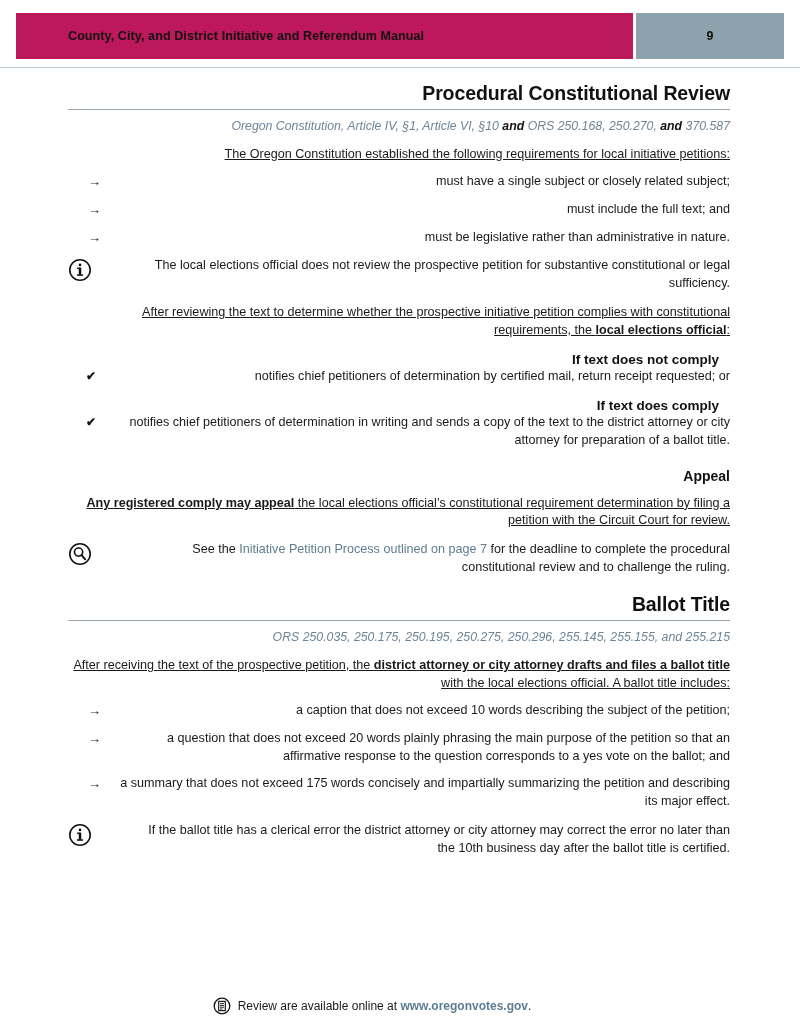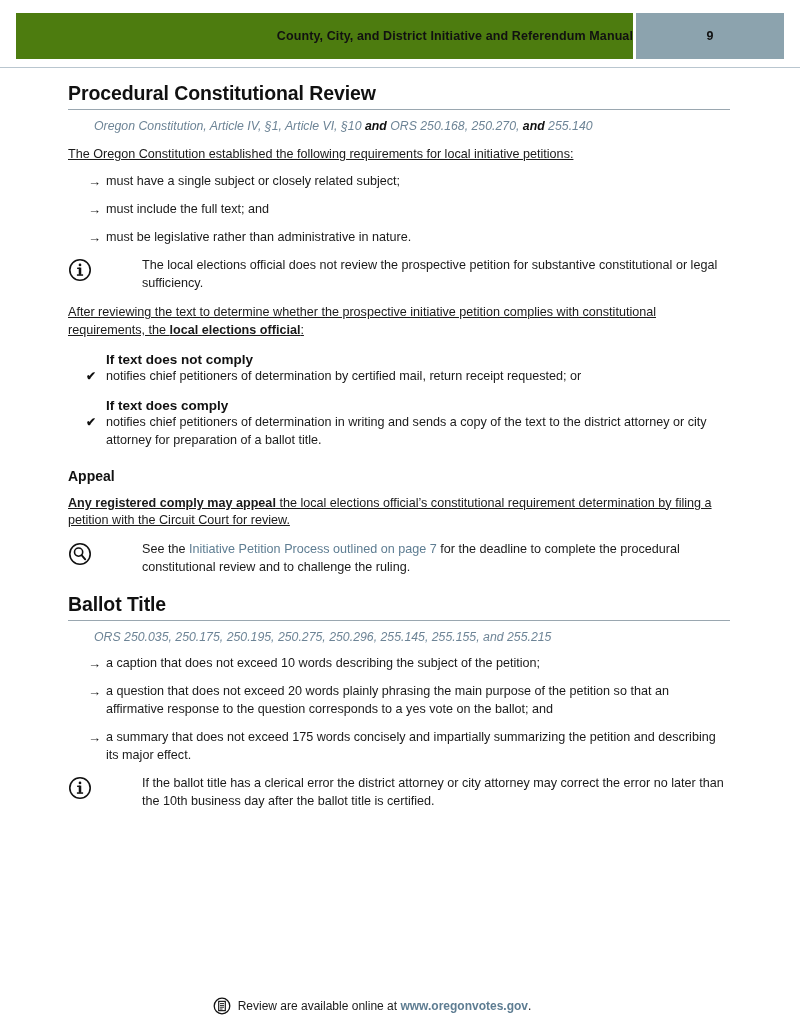--- a/index.html
+++ b/index.html
@@ -22,26 +22,25 @@
     position: absolute;
     top: 13px;
     left: 16px;
     right: 16px;
     height: 46px;
     display: flex;
     align-items: stretch;
   }
   .header-title-block {
     flex: 1 1 auto;
-    background: #4d7c0f;
+    background: #be185d;
     display: flex;
     align-items: center;
     padding-left: 52px;
     box-sizing: border-box;
-    justify-content: flex-end;
   }
   .header-title-block .htitle {
     font-size: 12.5px;
     font-weight: bold;
     color: #111111;
     letter-spacing: 0.1px;
   }
   .header-page-block {
     flex: 0 0 148px;
     background: #8ca3ae;
@@ -63,20 +62,21 @@
     height: 1px;
     background: #b9c6cf;
   }
 
   
   .content {
     position: absolute;
     top: 82px;
     left: 68px;
     width: 662px;
+    text-align: right;
   }
 
   h1.sec-h1 {
     font-size: 19.5px;
     font-weight: bold;
     color: #111111;
     margin: 0 0 3px 0;
     padding: 0 0 4px 0;
     border-bottom: 1px solid #9aa7b0;
     letter-spacing: -0.1px;
@@ -229,21 +229,21 @@
     <span class="pnum">9</span>
   </div>
 </div>
 <div class="header-rule"></div>
 
 <div class="content">
 
   <h1 class="sec-h1">Procedural Constitutional Review</h1>
 
   <div class="citation">
-    <span>Oregon Constitution, Article IV, §1, Article VI, §10</span><span class="conj"> and </span><span>ORS 250.168, 250.270,</span><span class="conj"> and </span><span>255.140</span>
+    <span>Oregon Constitution, Article IV, §1, Article VI, §10</span><span class="conj"> and </span><span>ORS 250.168, 250.270,</span><span class="conj"> and </span><span>370.587</span>
   </div>
 
   <p class="body">The Oregon Constitution established the following requirements for local initiative petitions:</p>
 
   <ul class="arrow-list">
     <li>
       <span class="bullet-arrow">→</span>
       <span>must have a single subject or closely related subject;</span>
     </li>
     <li>
@@ -305,20 +305,21 @@
     </span>
     <span class="note-text"><span>See the </span><span class="doclink">Initiative Petition Process outlined on page 7</span><span> for the deadline to complete the procedural constitutional review and to challenge the ruling.</span></span>
   </div>
 
   <h1 class="sec-h1" style="margin-top:16px;">Ballot Title</h1>
 
   <div class="citation">ORS 250.035, 250.175, 250.195, 250.275, 250.296, 255.145, 255.155, and 255.215</div>
 
 
 
+  <p class="body"><span>After receiving the text of the prospective petition, the </span><b>district attorney or city attorney drafts and files a ballot title</b><span> with the local elections official. A ballot title includes:</span></p>
 
   <ul class="arrow-list">
     <li>
       <span class="bullet-arrow">→</span>
       <span>a caption that does not exceed 10 words describing the subject of the petition;</span>
     </li>
     <li>
       <span class="bullet-arrow">→</span>
       <span>a question that does not exceed 20 words plainly phrasing the main purpose of the petition so that an affirmative response to the question corresponds to a yes vote on the ballot; and</span>
     </li>

